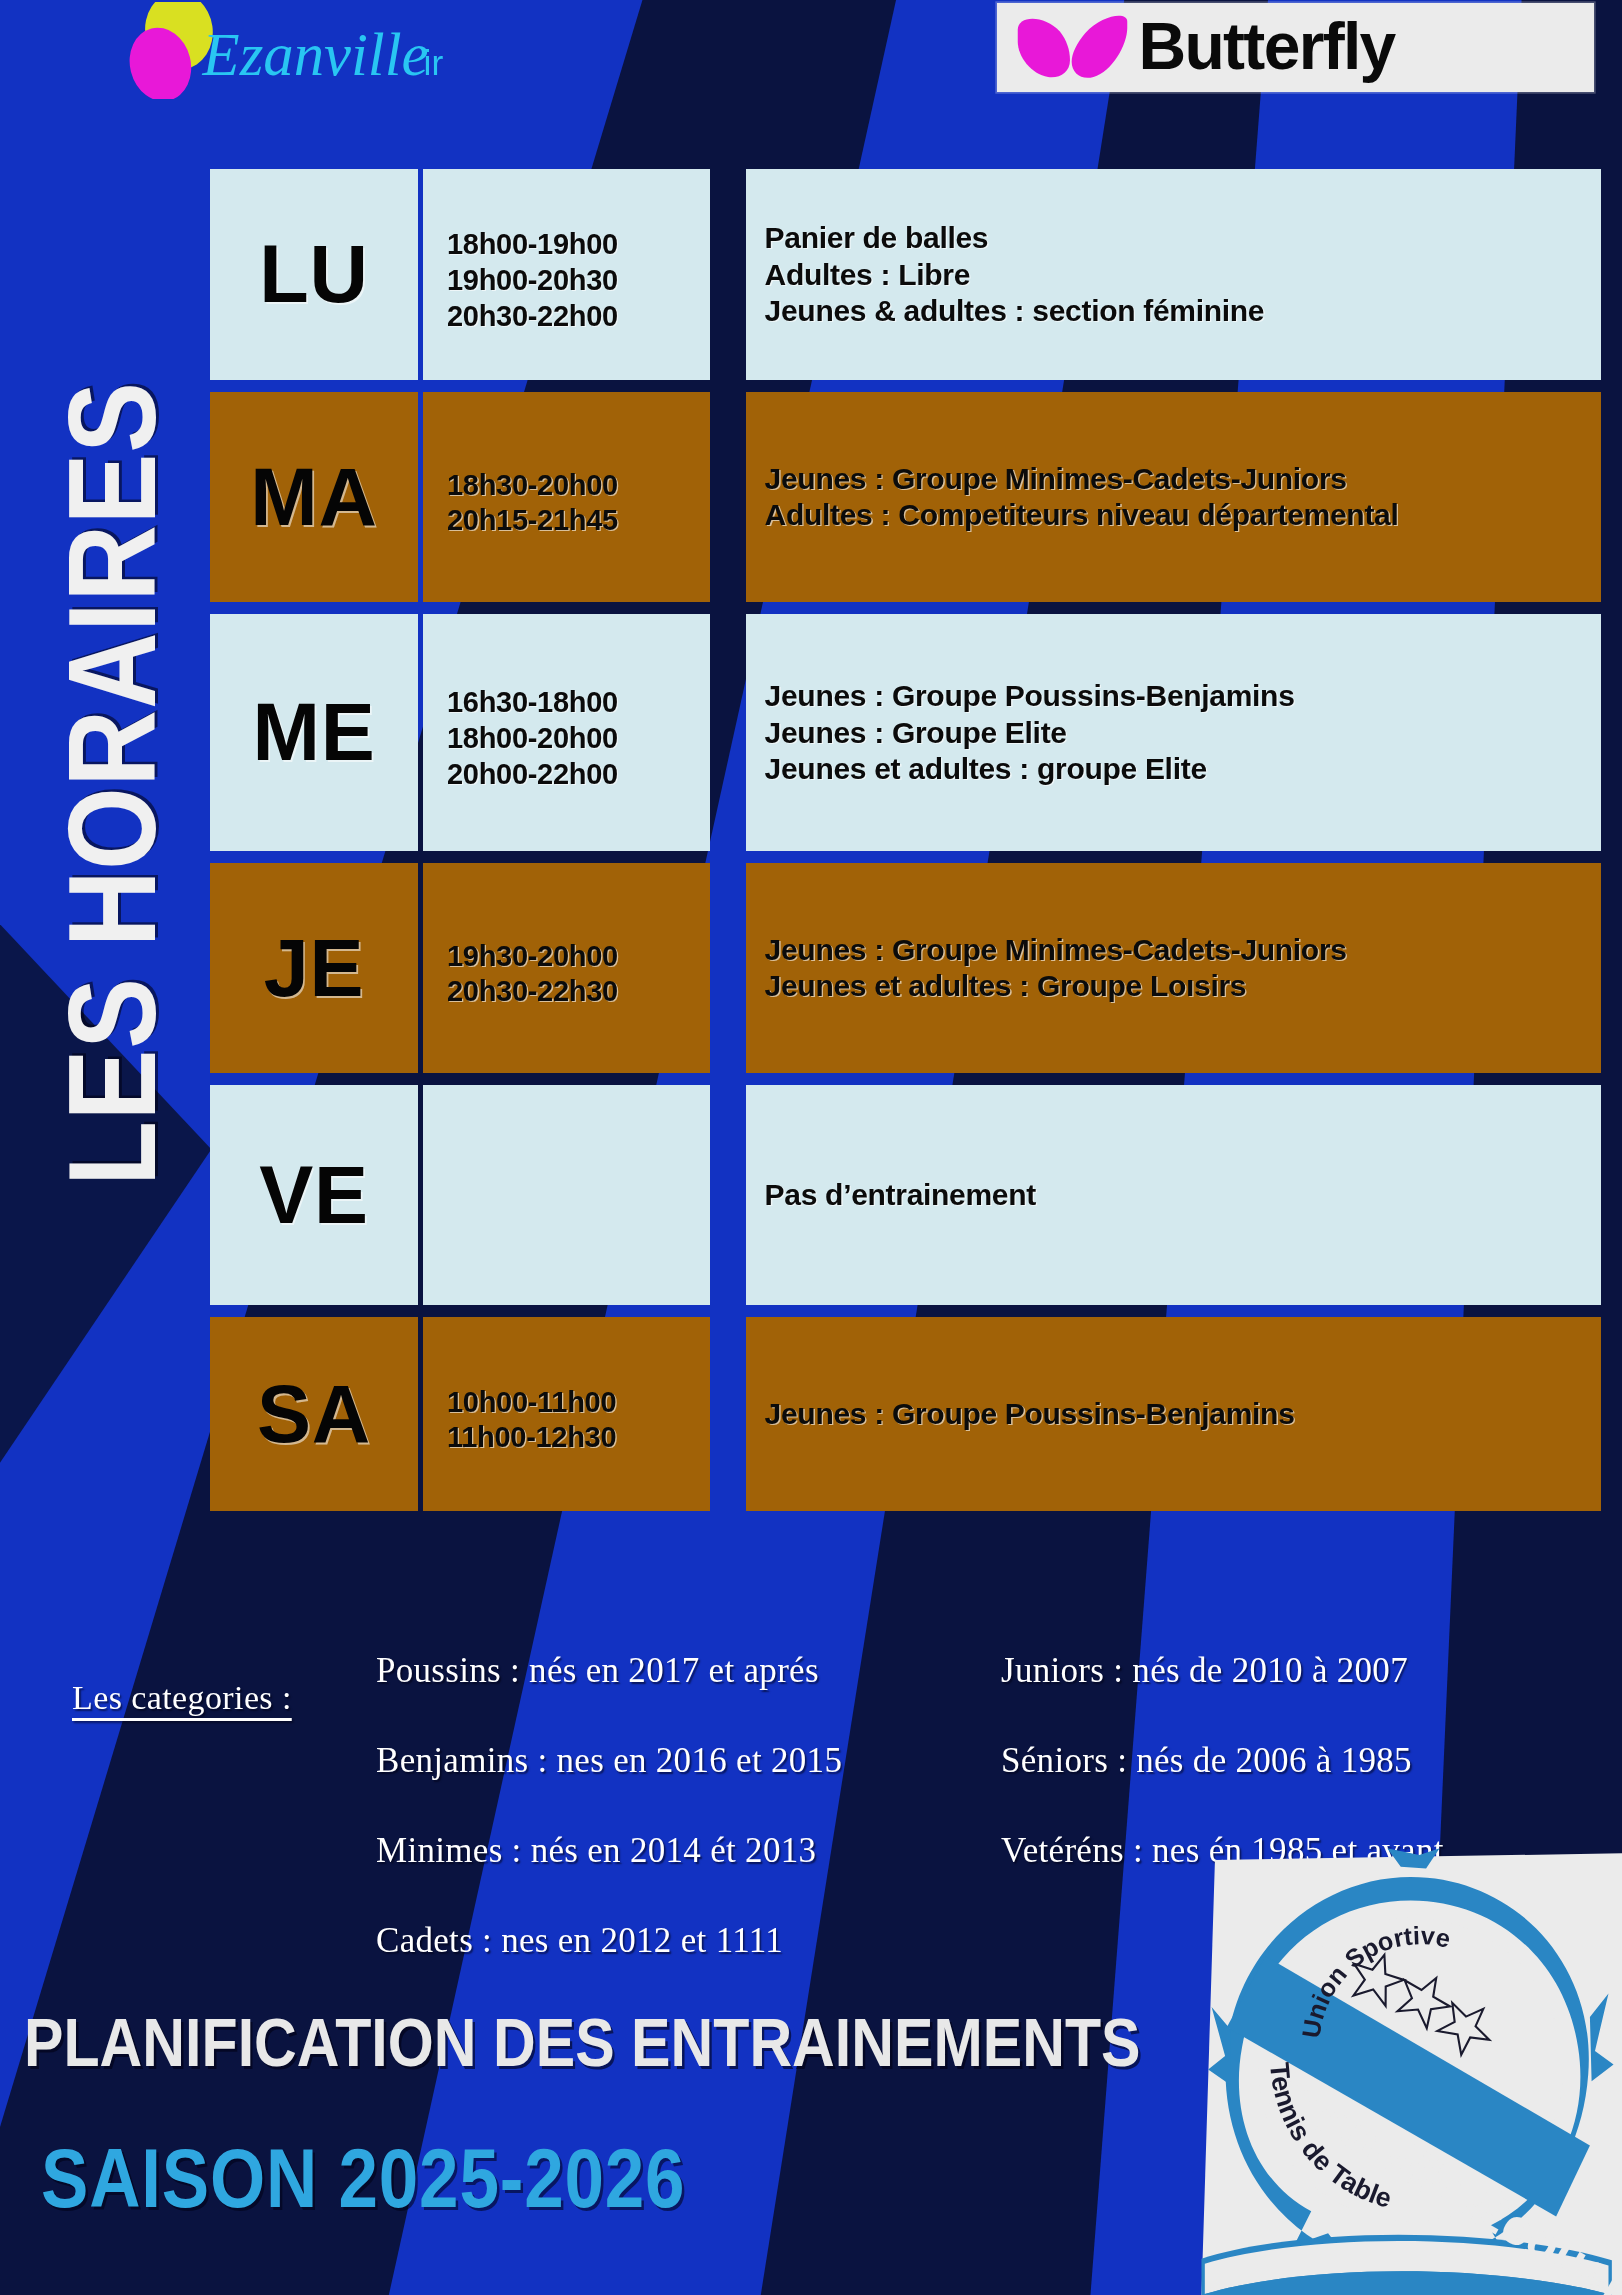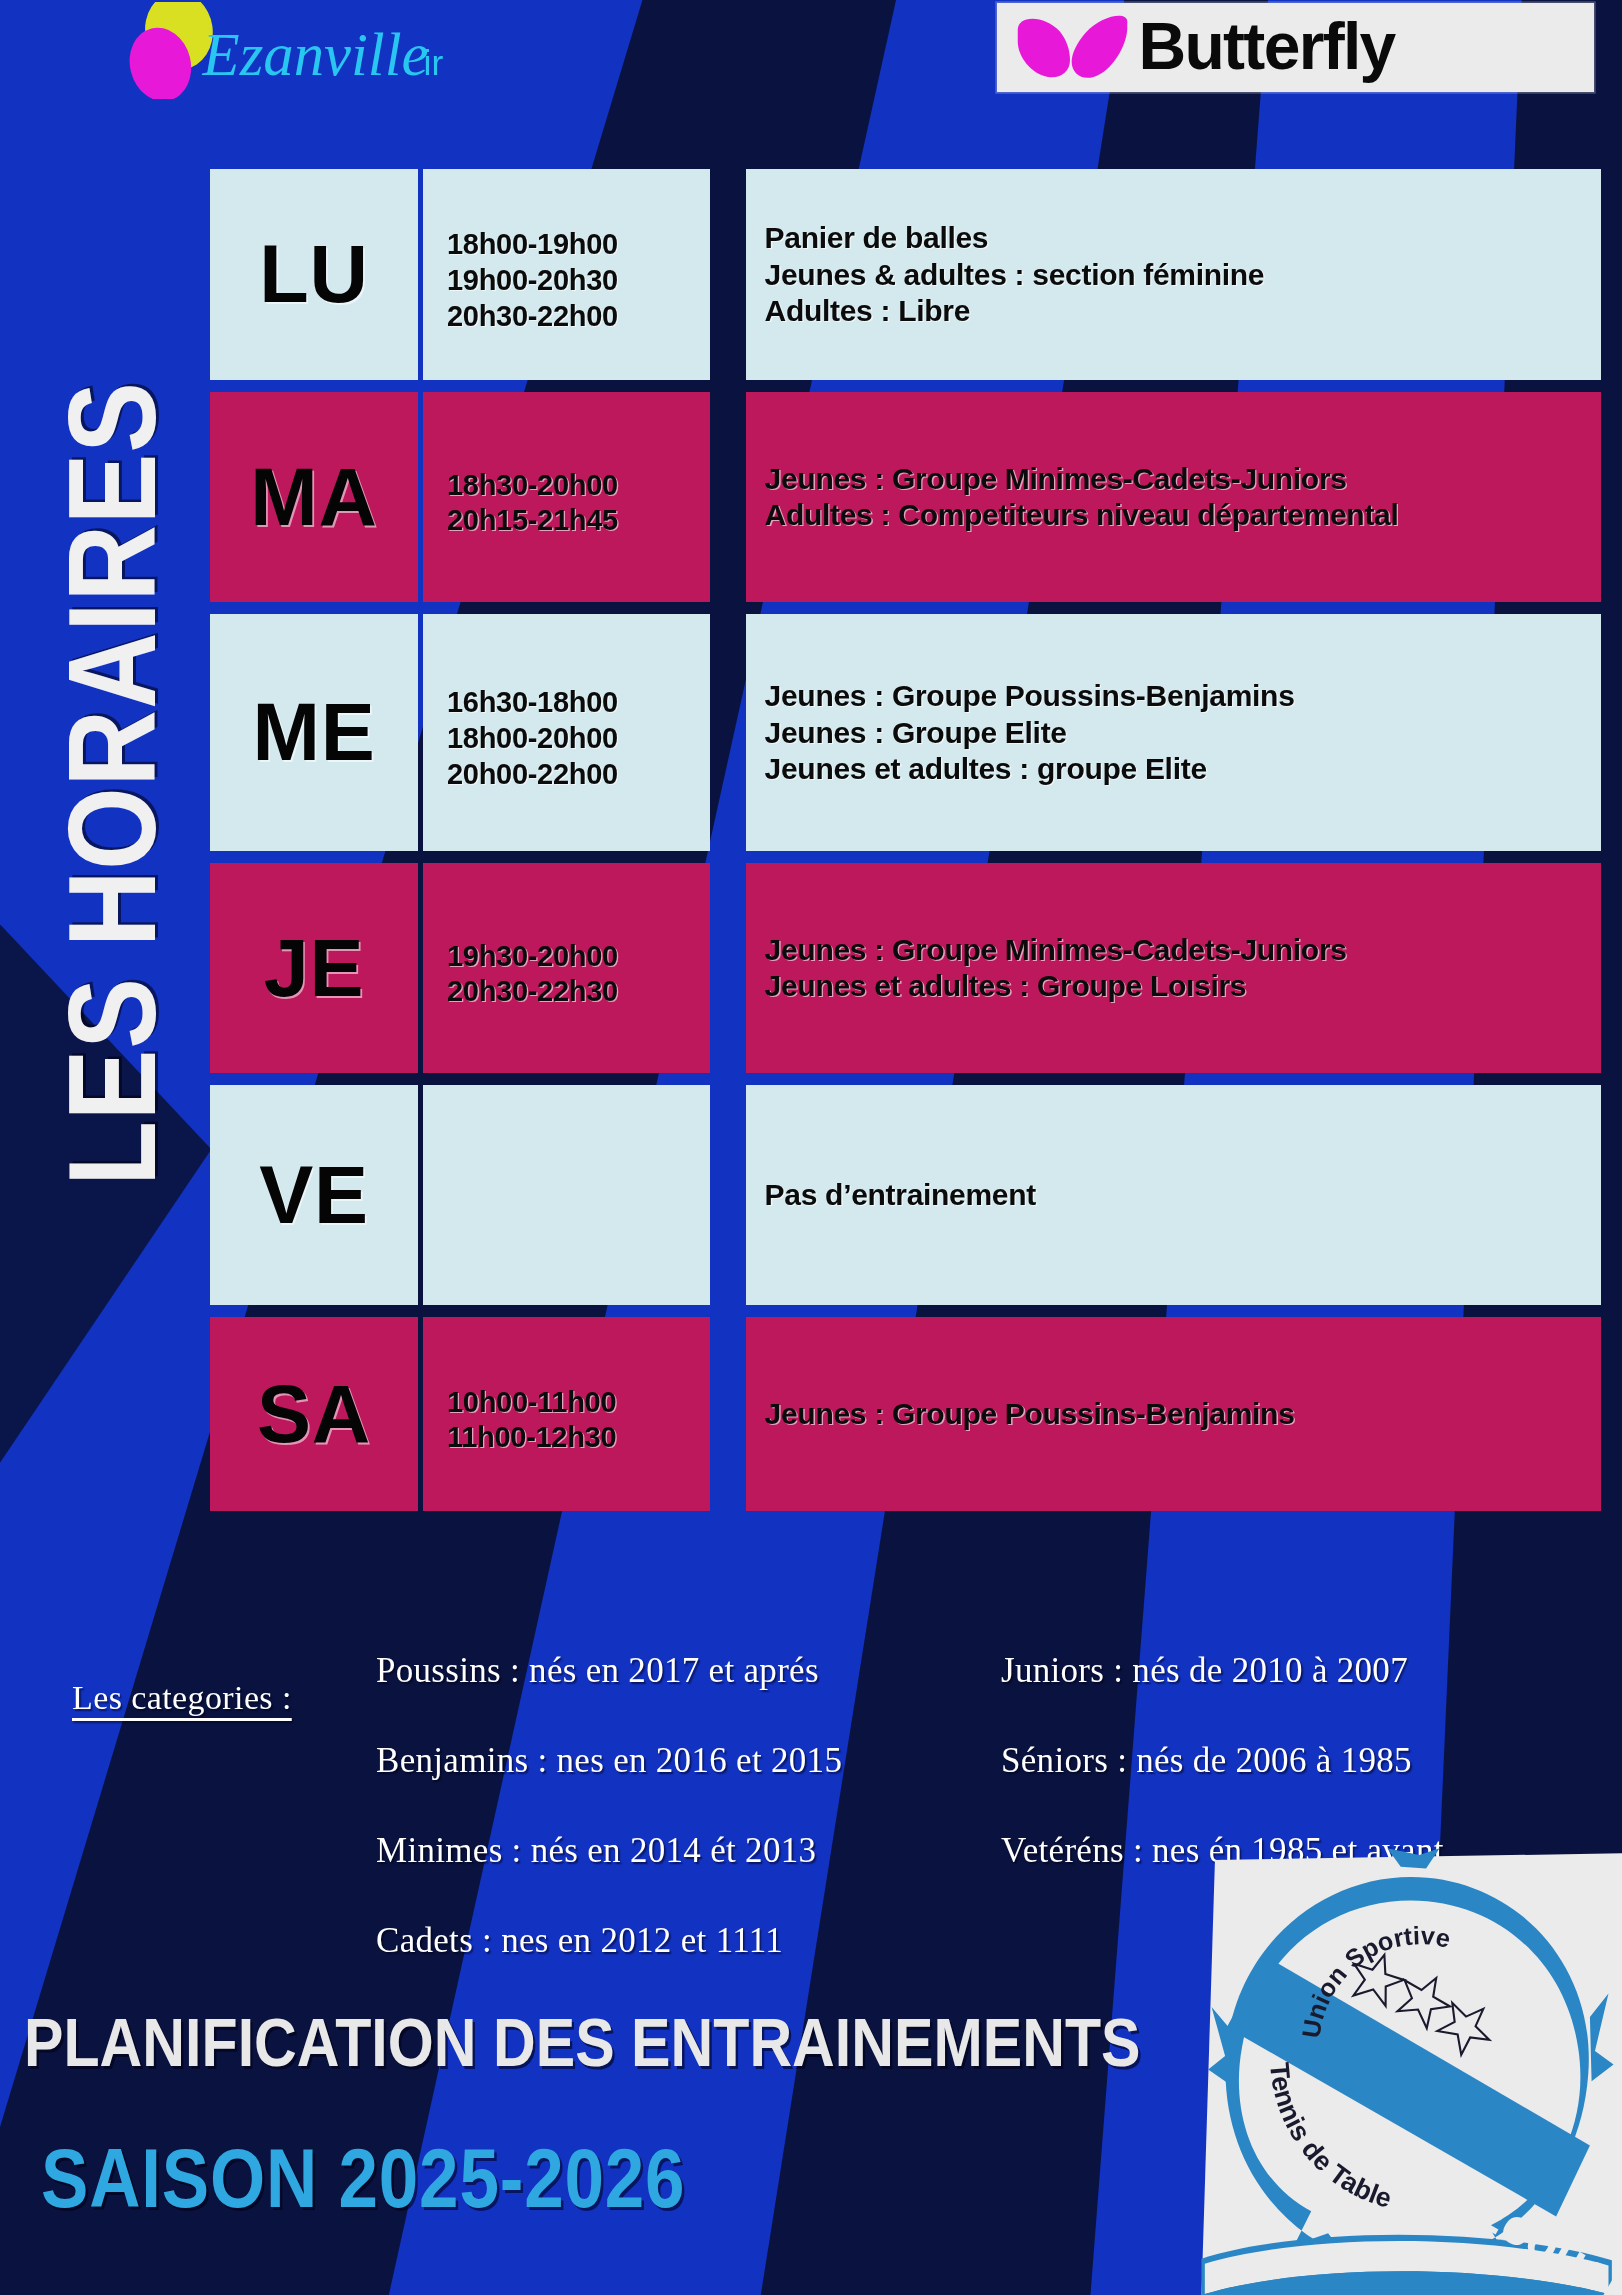--- a/index.html
+++ b/index.html
@@ -128,21 +128,21 @@
     flex: 1 1 auto;
     display: flex;
     flex-direction: column;
     justify-content: center;
     padding: 0 0 0 18.6px;
     margin-left: 31px;
   }
   .cell-day, .cell-times, .cell-desc { min-height: 125px; }
 
   .tone-a .cell-day, .tone-a .cell-times, .tone-a .cell-desc { background: #d4e9ee; }
-  .tone-b .cell-day, .tone-b .cell-times, .tone-b .cell-desc { background: #be185d; }
+  .tone-b .cell-day, .tone-b .cell-times, .tone-b .cell-desc { background: #a16207; }
 
   .time-line {
     font-family: "Liberation Sans", sans-serif;
     font-weight: bold;
     font-size: 29px;
     color: #0b0b0b;
     line-height: 1.0;
     padding: 3.4px 0;
     letter-spacing: -0.3px;
     text-shadow: 1.3px 1.3px 0 rgba(255,255,255,.6);
@@ -288,22 +288,22 @@
 
     <div class="row row-lu tone-a">
       <div class="cell-day">LU</div>
       <div class="cell-times">
         <div class="time-line">18h00-19h00</div>
         <div class="time-line">19h00-20h30</div>
         <div class="time-line">20h30-22h00</div>
       </div>
       <div class="cell-desc">
         <div class="desc-line">Panier de balles</div>
+        <div class="desc-line">Adultes :  Libre</div>
         <div class="desc-line">Jeunes &amp; adultes : section féminine</div>
-        <div class="desc-line">Adultes :  Libre</div>
       </div>
     </div>
 
     <div class="row row-ma tone-b">
       <div class="cell-day">MA</div>
       <div class="cell-times">
         <div class="time-line">18h30-20h00</div>
         <div class="time-line">20h15-21h45</div>
       </div>
       <div class="cell-desc">

